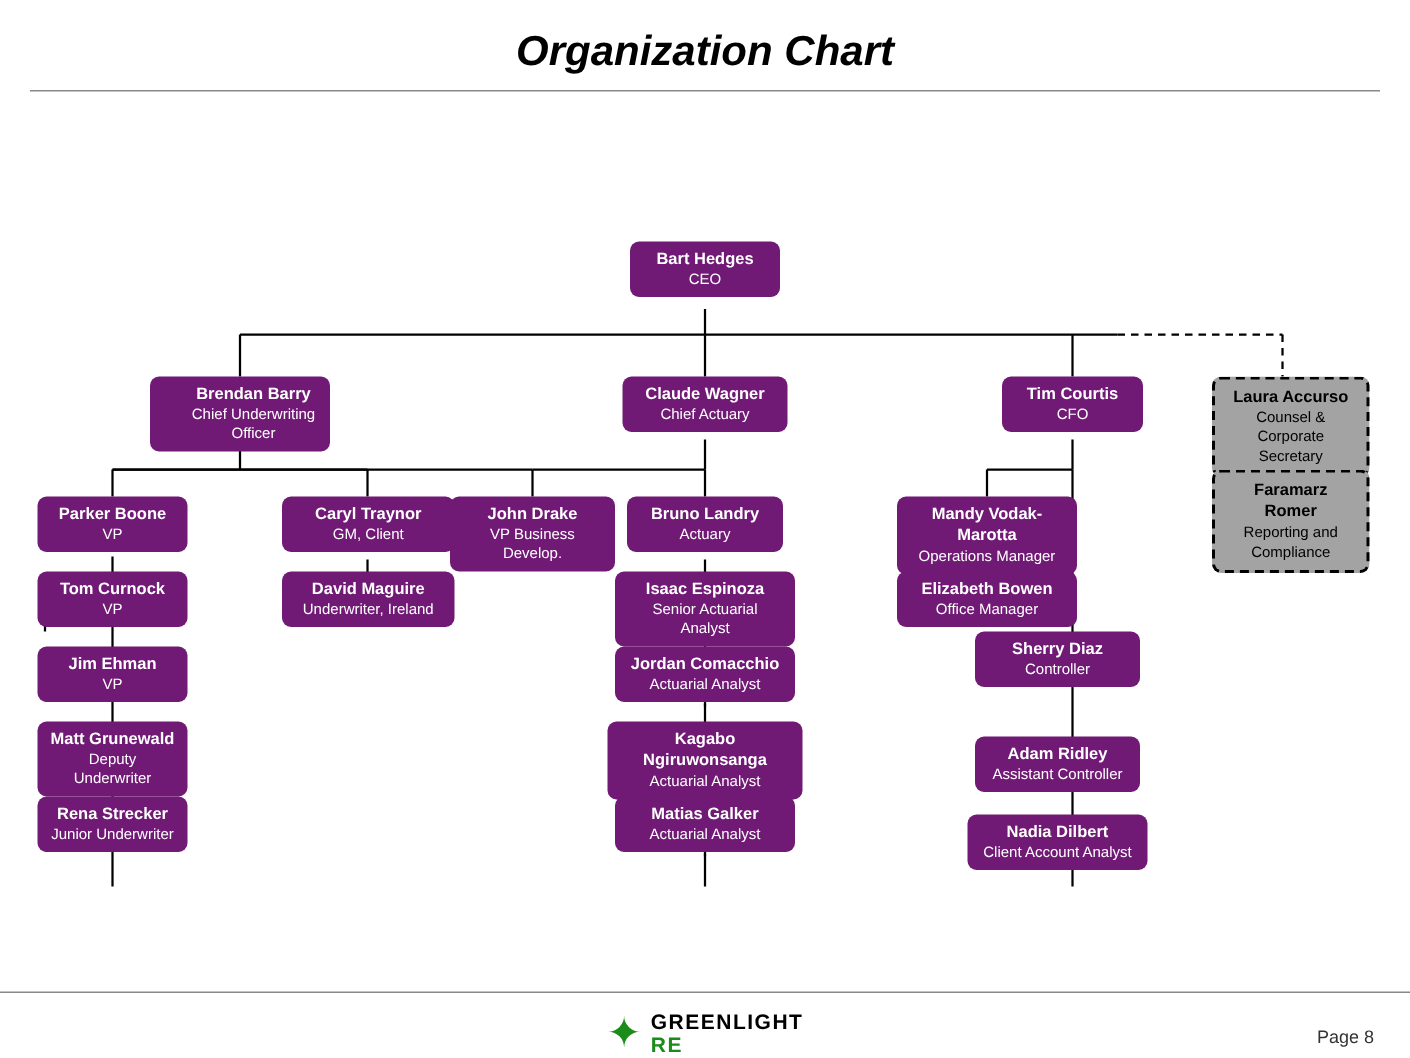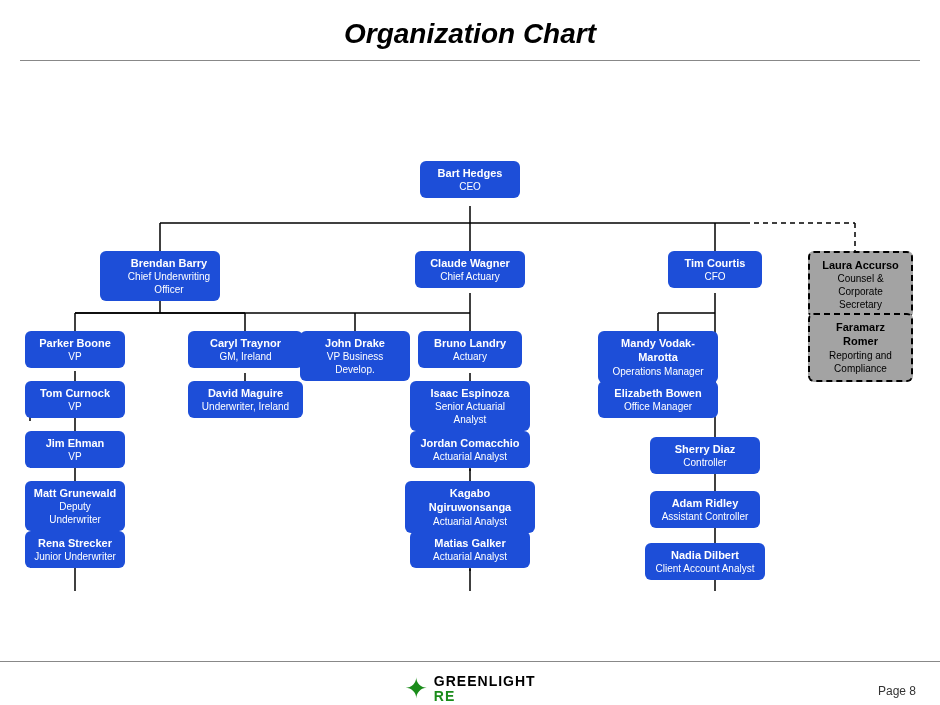--- a/index.html
+++ b/index.html
@@ -25,21 +25,21 @@
       margin: 0 20px 0 20px;
     }
 
     .chart-area {
       position: relative;
       width: 100%;
       padding: 10px 10px 10px 10px;
     }
 
     .org-node {
-      background: #1d4ed8;
+      background: #701a75;
       color: #fff;
       border-radius: 6px;
       text-align: center;
       padding: 5px 8px;
       font-size: 11px;
       line-height: 1.3;
       position: absolute;
       font-weight: bold;
     }
 
@@ -229,21 +229,21 @@
 Corporate Secretary</div>
   </div>
 
   <div class="org-node" style="left:25px;top:270px;width:100px;">
     <div class="name">Parker Boone</div>
     <div class="title">VP</div>
   </div>
 
   <div class="org-node" style="left:188px;top:270px;width:115px;">
     <div class="name">Caryl Traynor</div>
-    <div class="title">GM, Ireland</div>
+    <div class="title">GM, Client</div>
   </div>
 
   <div class="org-node" style="left:300px;top:270px;width:110px;">
     <div class="name">John Drake</div>
     <div class="title">VP Business Develop.</div>
   </div>
 
   <div class="org-node" style="left:418px;top:270px;width:104px;">
     <div class="name">Bruno Landry</div>
     <div class="title">Actuary</div>
@@ -283,21 +283,21 @@
   <div class="org-node" style="left:25px;top:370px;width:100px;">
     <div class="name">Jim Ehman</div>
     <div class="title">VP</div>
   </div>
 
   <div class="org-node" style="left:410px;top:370px;width:120px;">
     <div class="name">Jordan Comacchio</div>
     <div class="title">Actuarial Analyst</div>
   </div>
 
-  <div class="org-node" style="left:650px;top:376px;width:110px;">
+  <div class="org-node" style="left:650px;top:360px;width:110px;">
     <div class="name">Sherry Diaz</div>
     <div class="title">Controller</div>
   </div>
 
   <div class="org-node" style="left:25px;top:420px;width:100px;">
     <div class="name">Matt Grunewald</div>
     <div class="title">Deputy Underwriter</div>
   </div>
 
   <div class="org-node" style="left:405px;top:420px;width:130px;">

